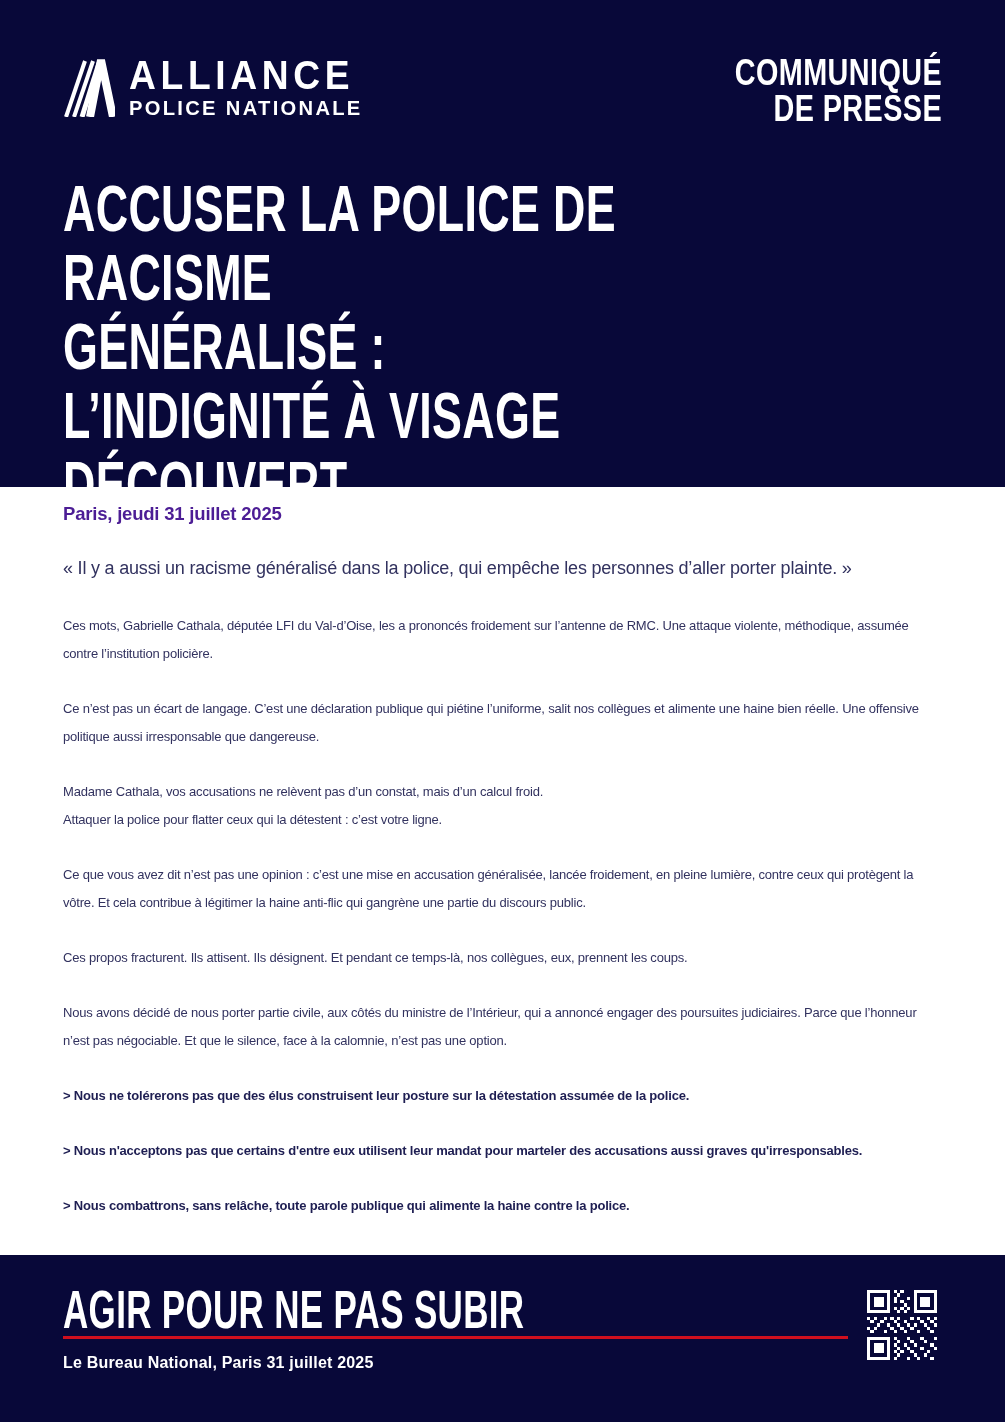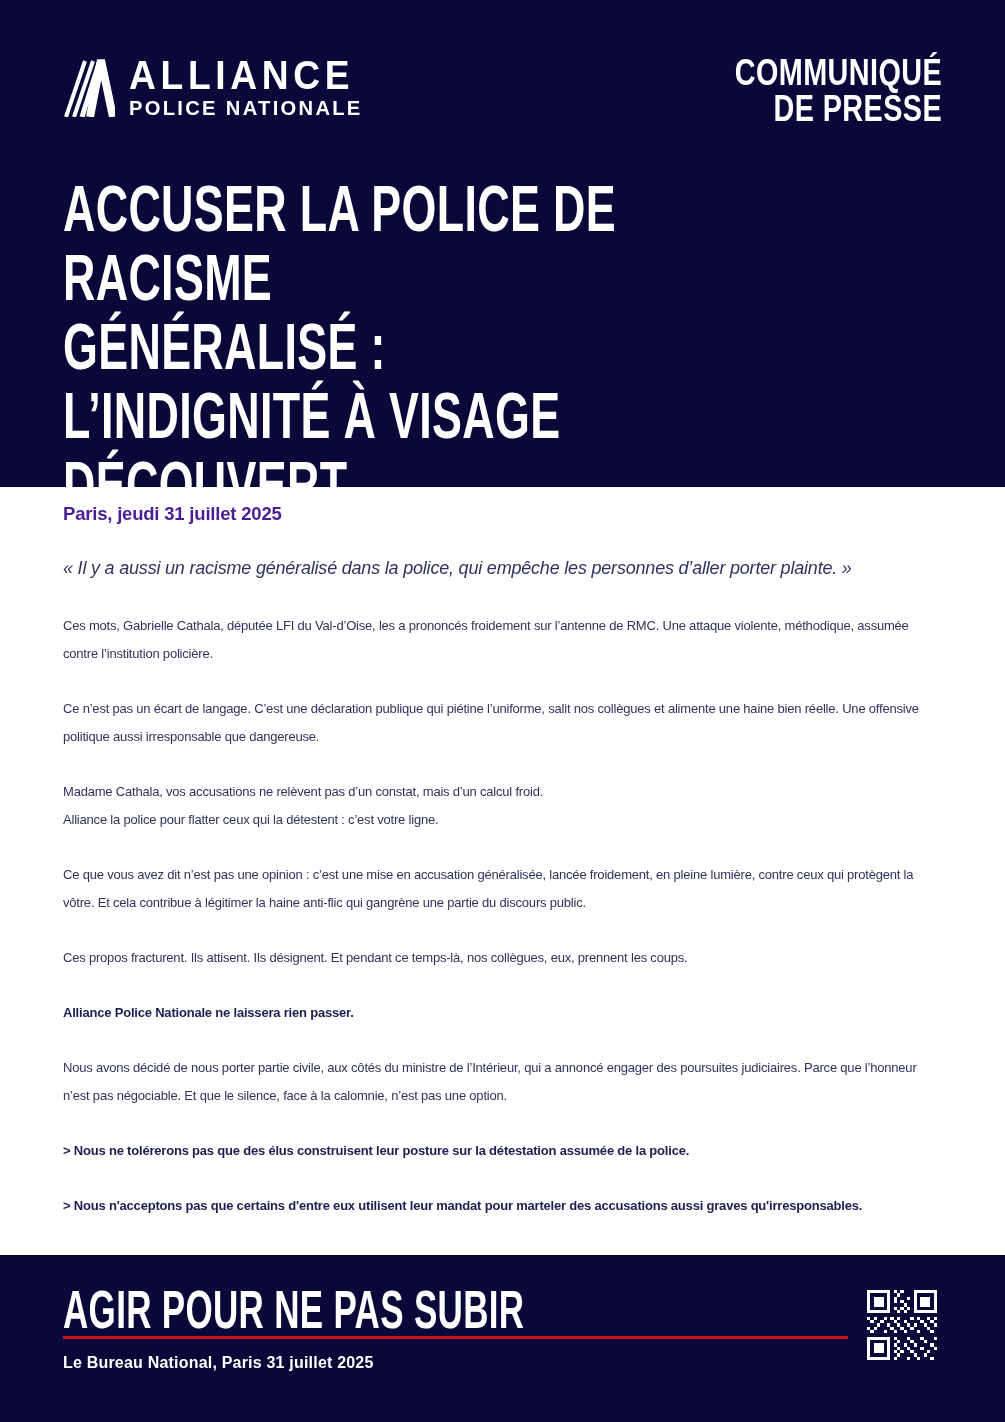--- a/index.html
+++ b/index.html
@@ -48,21 +48,21 @@
   .content{
     box-sizing:border-box;
     padding:16px 63px 0;
     color:#32325f;
   }
   .dateline{
     margin:0 0 30px;font-size:18.5px;font-weight:bold;color:#4c1d95;
     letter-spacing:-0.2px;
   }
   .quote{
-    margin:0 0 30px;font-size:18px;font-style:italic;letter-spacing:-0.2px;line-height:27px;
+    margin:0 0 30px;font-size:18px;letter-spacing:-0.2px;line-height:27px;
   }
   .para{
     margin:0 0 27px;font-size:13px;line-height:28px;letter-spacing:-0.2px;
     white-space:pre-line;
   }
   .para.bold{font-weight:bold;color:#1e1e52;}
   
   .foot{
     position:absolute;left:0;bottom:0;
     box-sizing:border-box;
@@ -107,24 +107,23 @@
 L’INDIGNITÉ À VISAGE DÉCOUVERT</h1>
   </header>
 
   <main class="content">
     <p class="dateline">Paris, jeudi 31 juillet 2025</p>
     <p class="quote">« Il y a aussi un racisme généralisé dans la police, qui empêche les personnes d’aller porter plainte. »</p>
     <div id="paragraphs">
         <p class="para regular">Ces mots, Gabrielle Cathala, députée LFI du Val-d’Oise, les a prononcés froidement sur l’antenne de RMC. Une attaque violente, méthodique, assumée contre l’institution policière.</p>
         <p class="para regular">Ce n’est pas un écart de langage. C’est une déclaration publique qui piétine l’uniforme, salit nos collègues et alimente une haine bien réelle. Une offensive politique aussi irresponsable que dangereuse.</p>
         <p class="para regular">Madame Cathala, vos accusations ne relèvent pas d’un constat, mais d’un calcul froid.
-Alliance la police pour flatter ceux qui la détestent : c’est votre ligne.</p>
+Attaquer la police pour flatter ceux qui la détestent : c’est votre ligne.</p>
         <p class="para regular">Ce que vous avez dit n’est pas une opinion : c’est une mise en accusation généralisée, lancée froidement, en pleine lumière, contre ceux qui protègent la vôtre. Et cela contribue à légitimer la haine anti-flic qui gangrène une partie du discours public.</p>
         <p class="para regular">Ces propos fracturent. Ils attisent. Ils désignent. Et pendant ce temps-là, nos collègues, eux, prennent les coups.</p>
-        <p class="para bold">Alliance Police Nationale ne laissera rien passer.</p>
         <p class="para regular">Nous avons décidé de nous porter partie civile, aux côtés du ministre de l’Intérieur, qui a annoncé engager des poursuites judiciaires. Parce que l’honneur n’est pas négociable. Et que le silence, face à la calomnie, n’est pas une option.</p>
         <p class="para bold">&gt; Nous ne tolérerons pas que des élus construisent leur posture sur la détestation assumée de la police.</p>
         <p class="para bold">&gt; Nous n'acceptons pas que certains d'entre eux utilisent leur mandat pour marteler des accusations aussi graves qu'irresponsables.</p>
         <p class="para bold">&gt; Nous combattrons, sans relâche, toute parole publique qui alimente la haine contre la police.</p>
       </div>
   </main>
 
   <footer class="foot">
     <div class="slogan">AGIR POUR NE PAS SUBIR</div>
     <div class="redline"></div>

